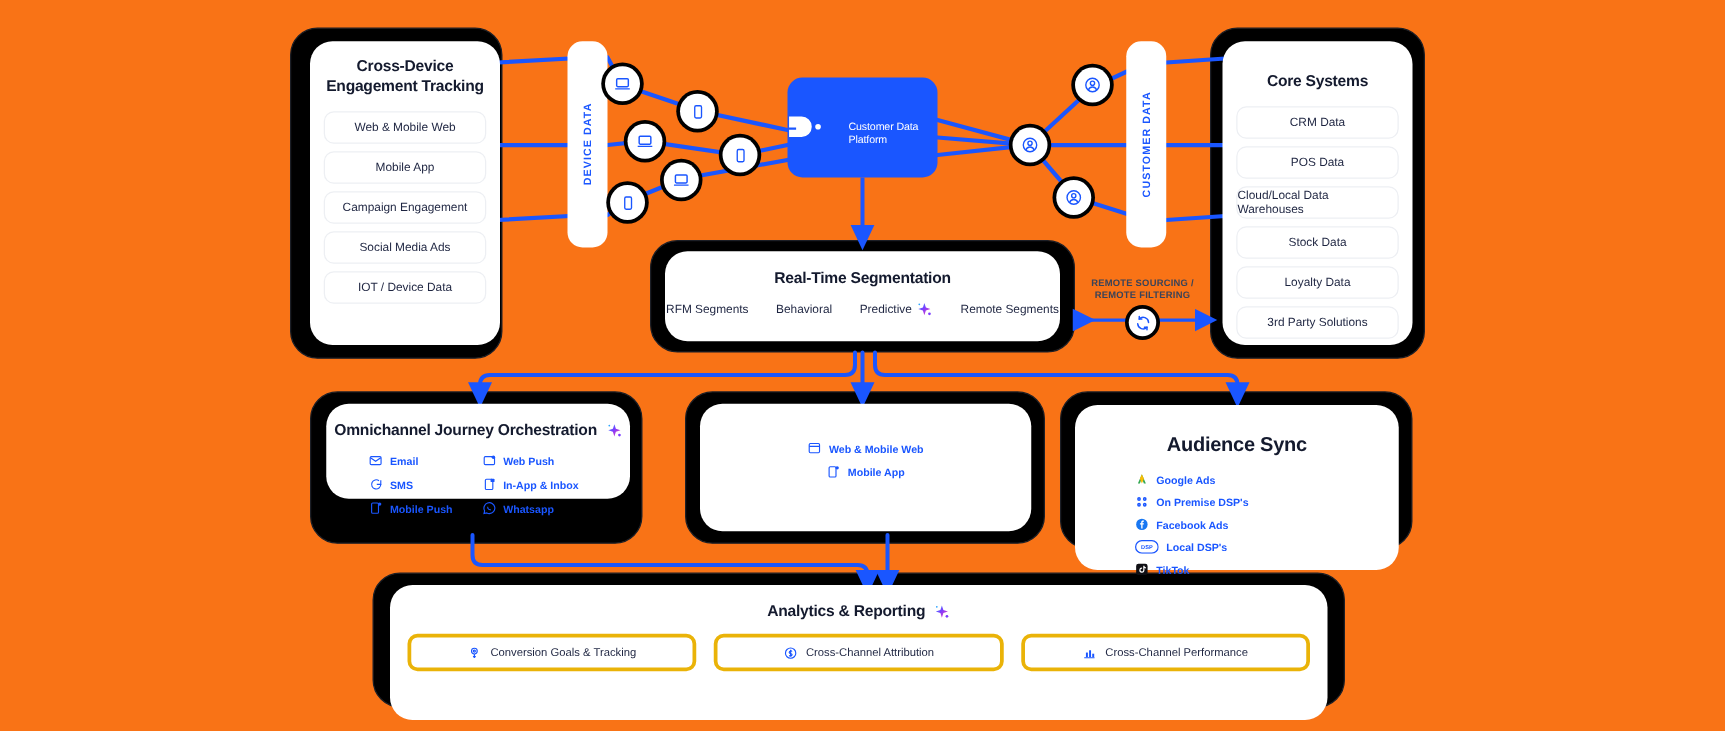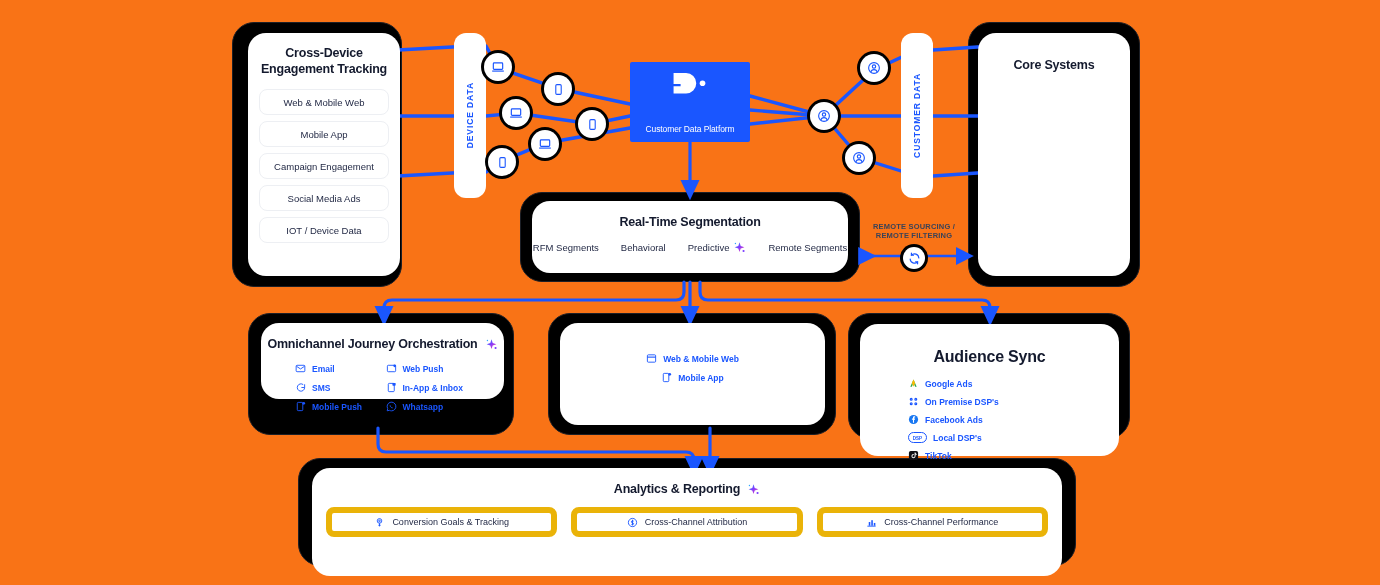--- a/index.html
+++ b/index.html
@@ -61,22 +61,22 @@
     writing-mode: vertical-rl; transform: rotate(180deg);
     font-size: 8.5px; font-weight: bold; letter-spacing: 0.9px;
     color: #1a56ff;
   }
   #vp-device   { left:454px; top:33px; width:32px; height:165px; }
   #vp-customer { left:901px; top:33px; width:32px; height:165px; }
 
   
   #cdp {
     position:absolute; left:630px; top:62px; width:120px; height:80px;
-    background:#1a56ff; border-radius:2px; z-index:6;
-    display:flex; flex-direction:column; align-items:center; justify-content:center;gap:20px;
+    background:#1a56ff; border-radius:12px; z-index:6;
+    display:flex; align-items:center; justify-content:center;gap:20px;
   }
   #cdp .cdp-label { color:#fff; font-size:8.5px; margin-top:7px; letter-spacing:-0.1px;}
 
   
   .node {
     position:absolute; width:28px; height:28px; border-radius:50%;
     background:#fff; z-index:6;
     display:flex; align-items:center; justify-content:center;
     box-shadow: 0 0 0 3px #000;
   }
@@ -113,21 +113,21 @@
   .chan-grid { display:grid; grid-template-columns: 1fr 1fr; gap:8px 6px; padding:12px 34px 0 34px; }
   .chan { display:flex; align-items:center; gap:6px; font-size:8.5px; color:#1a56ff; font-weight:bold; }
   .chan-center { display:flex; flex-direction:column; align-items:center; gap:8px; padding-top:14px; }
   .aud-grid { display:grid; grid-template-columns: 1fr; gap:7px 4px; padding:12px 42px 0 48px; }
 
   
   #ana-outer { left:298px; top:458px; width:778px; height:108px; }
   #ana { left:312px; top:468px; width:750px; height:108px; padding-top:14px; }
   .ana-row { display:flex; justify-content:center; gap:14px; padding:11px 14px 0 14px; }
   .ana-item {
-    flex:1; height:30px; border:6px solid #eab308; border-radius:8px;
+    flex:1; height:30px; border:3px solid #eab308; border-radius:8px;
     display:flex; align-items:center; justify-content:center; gap:7px;
     font-size:9px; color:#1d2440;
   }
 
   .spark { display:inline-block; width:13px; height:13px; vertical-align:middle; }
   .ico { display:inline-flex; width:11px; height:11px; }
 </style>
 </head>
 <body>
 
@@ -201,20 +201,28 @@
       <div class="list-pill">Web &amp; Mobile Web</div>
       <div class="list-pill">Mobile App</div>
       <div class="list-pill">Campaign Engagement</div>
       <div class="list-pill">Social Media Ads</div>
       <div class="list-pill">IOT / Device Data</div>
     </div>
   </div>
 
   <div class="card" id="panel-right">
     <div class="card-title">Core Systems</div>
+    <div class="list-stack">
+      <div class="list-pill">CRM Data</div>
+      <div class="list-pill">POS Data</div>
+      <div class="list-pill">Cloud/Local Data Warehouses</div>
+      <div class="list-pill">Stock Data</div>
+      <div class="list-pill">Loyalty Data</div>
+      <div class="list-pill">3rd Party Solutions</div>
+    </div>
   </div>
 
   <div class="vpill" id="vp-device">
     <span>DEVICE DATA</span>
   </div>
   <div class="vpill" id="vp-customer">
     <span>CUSTOMER DATA</span>
   </div>
 
   <div class="node" style="left:484px;top:53px">

